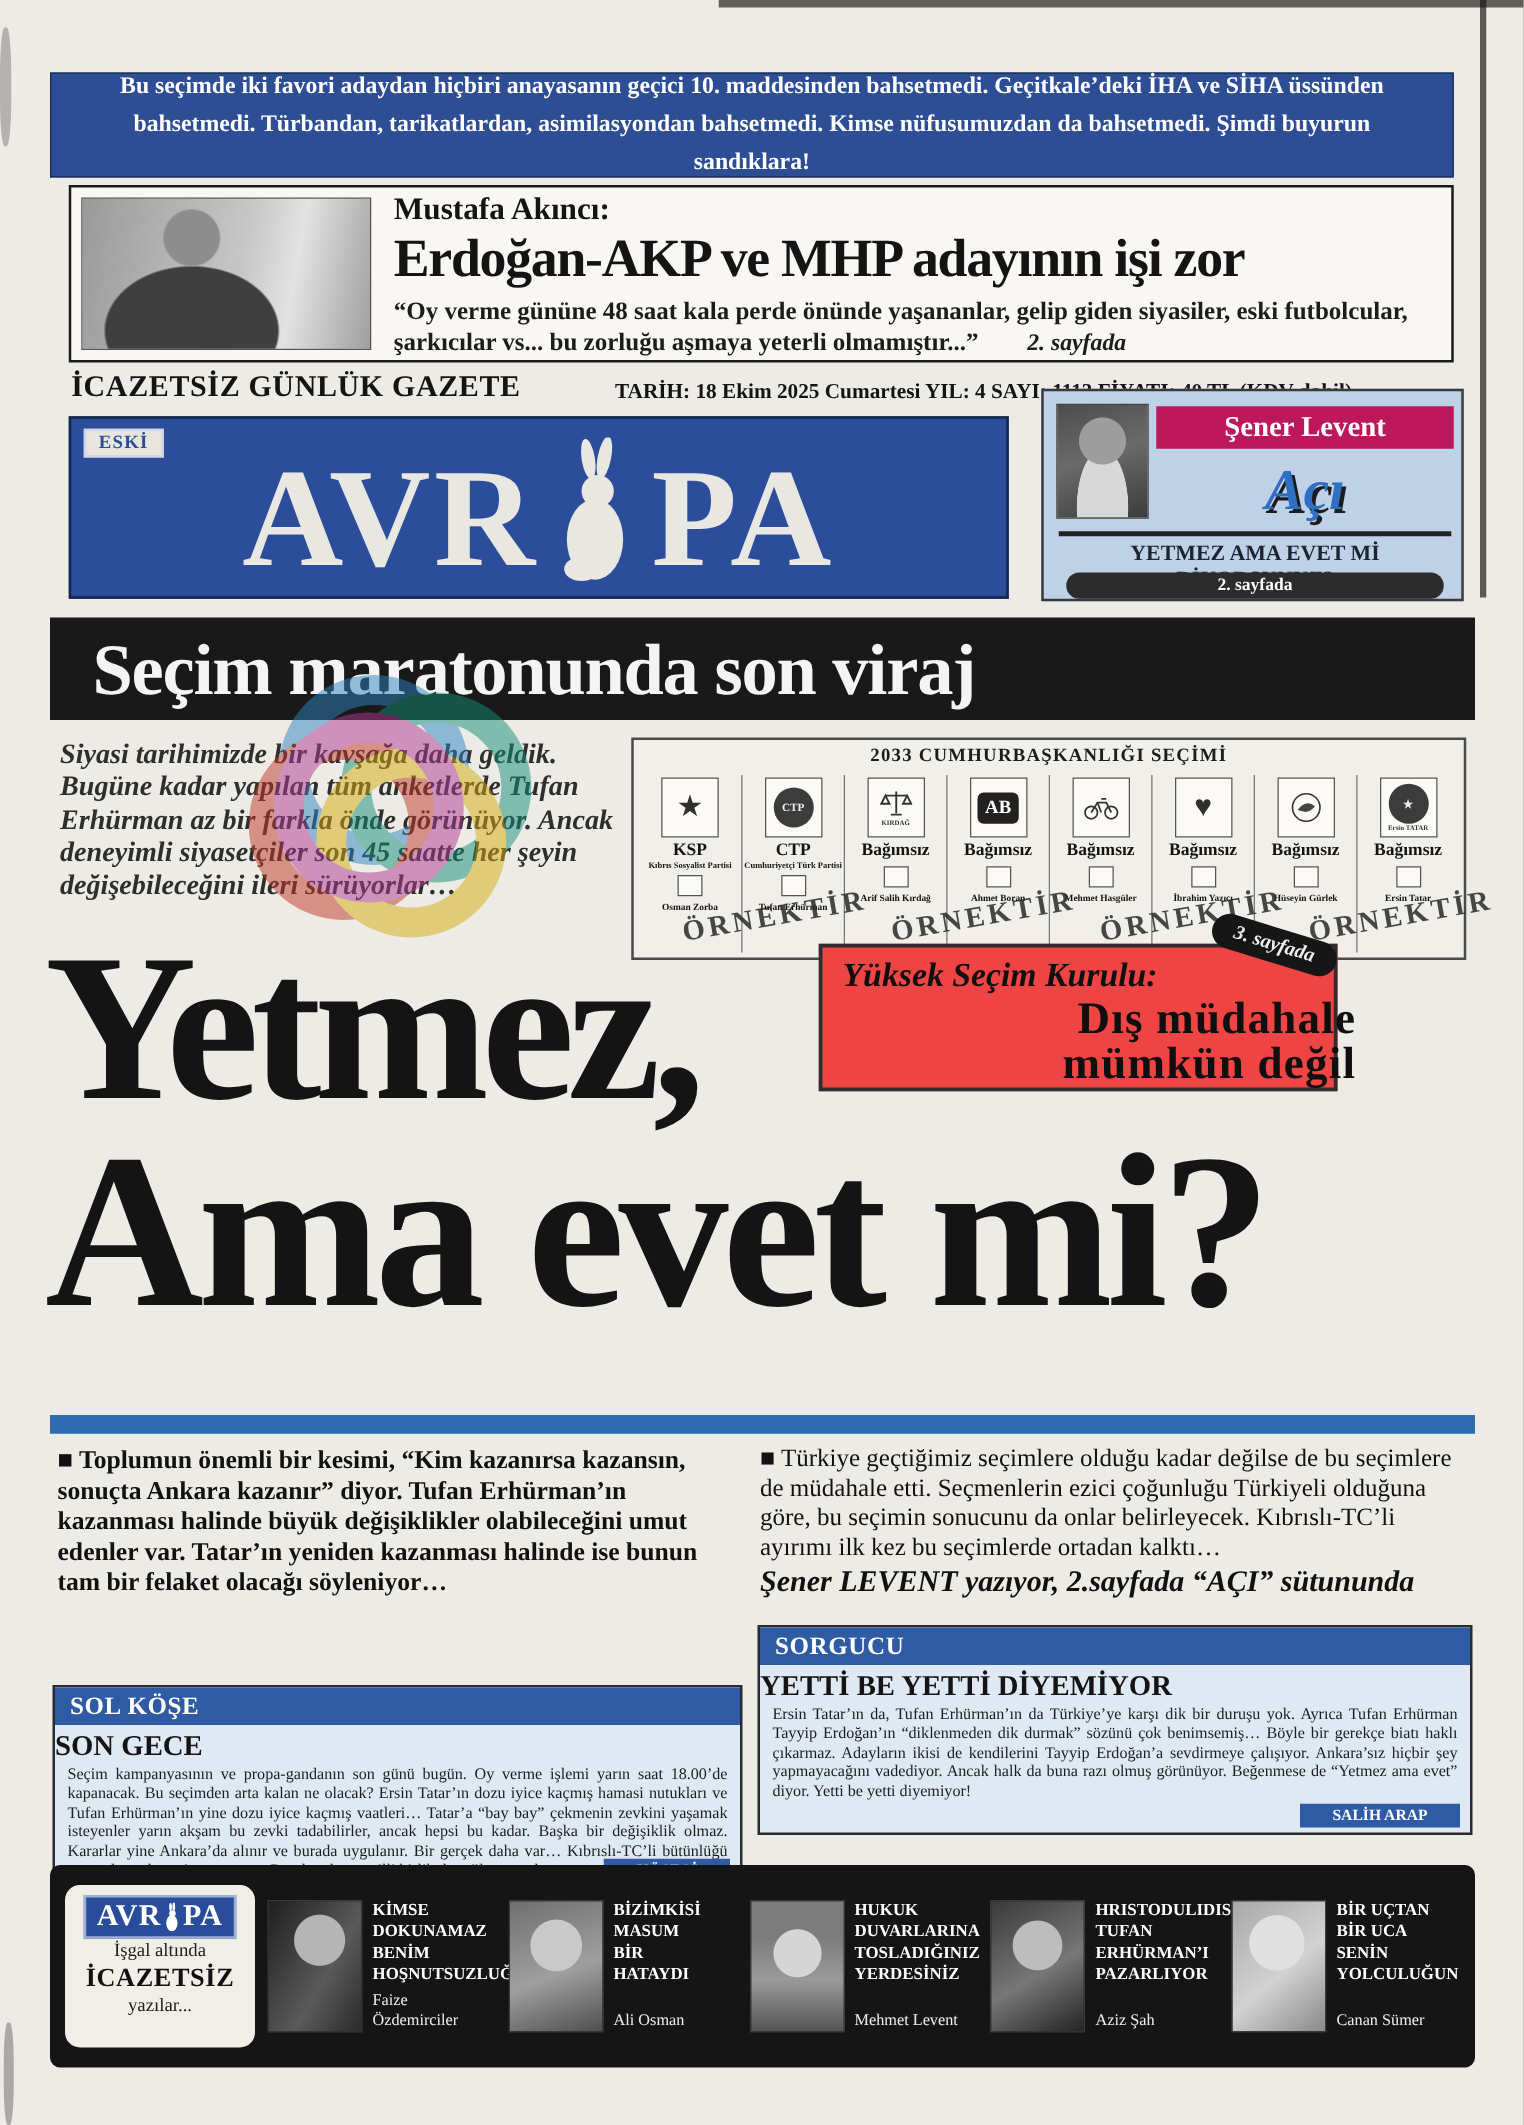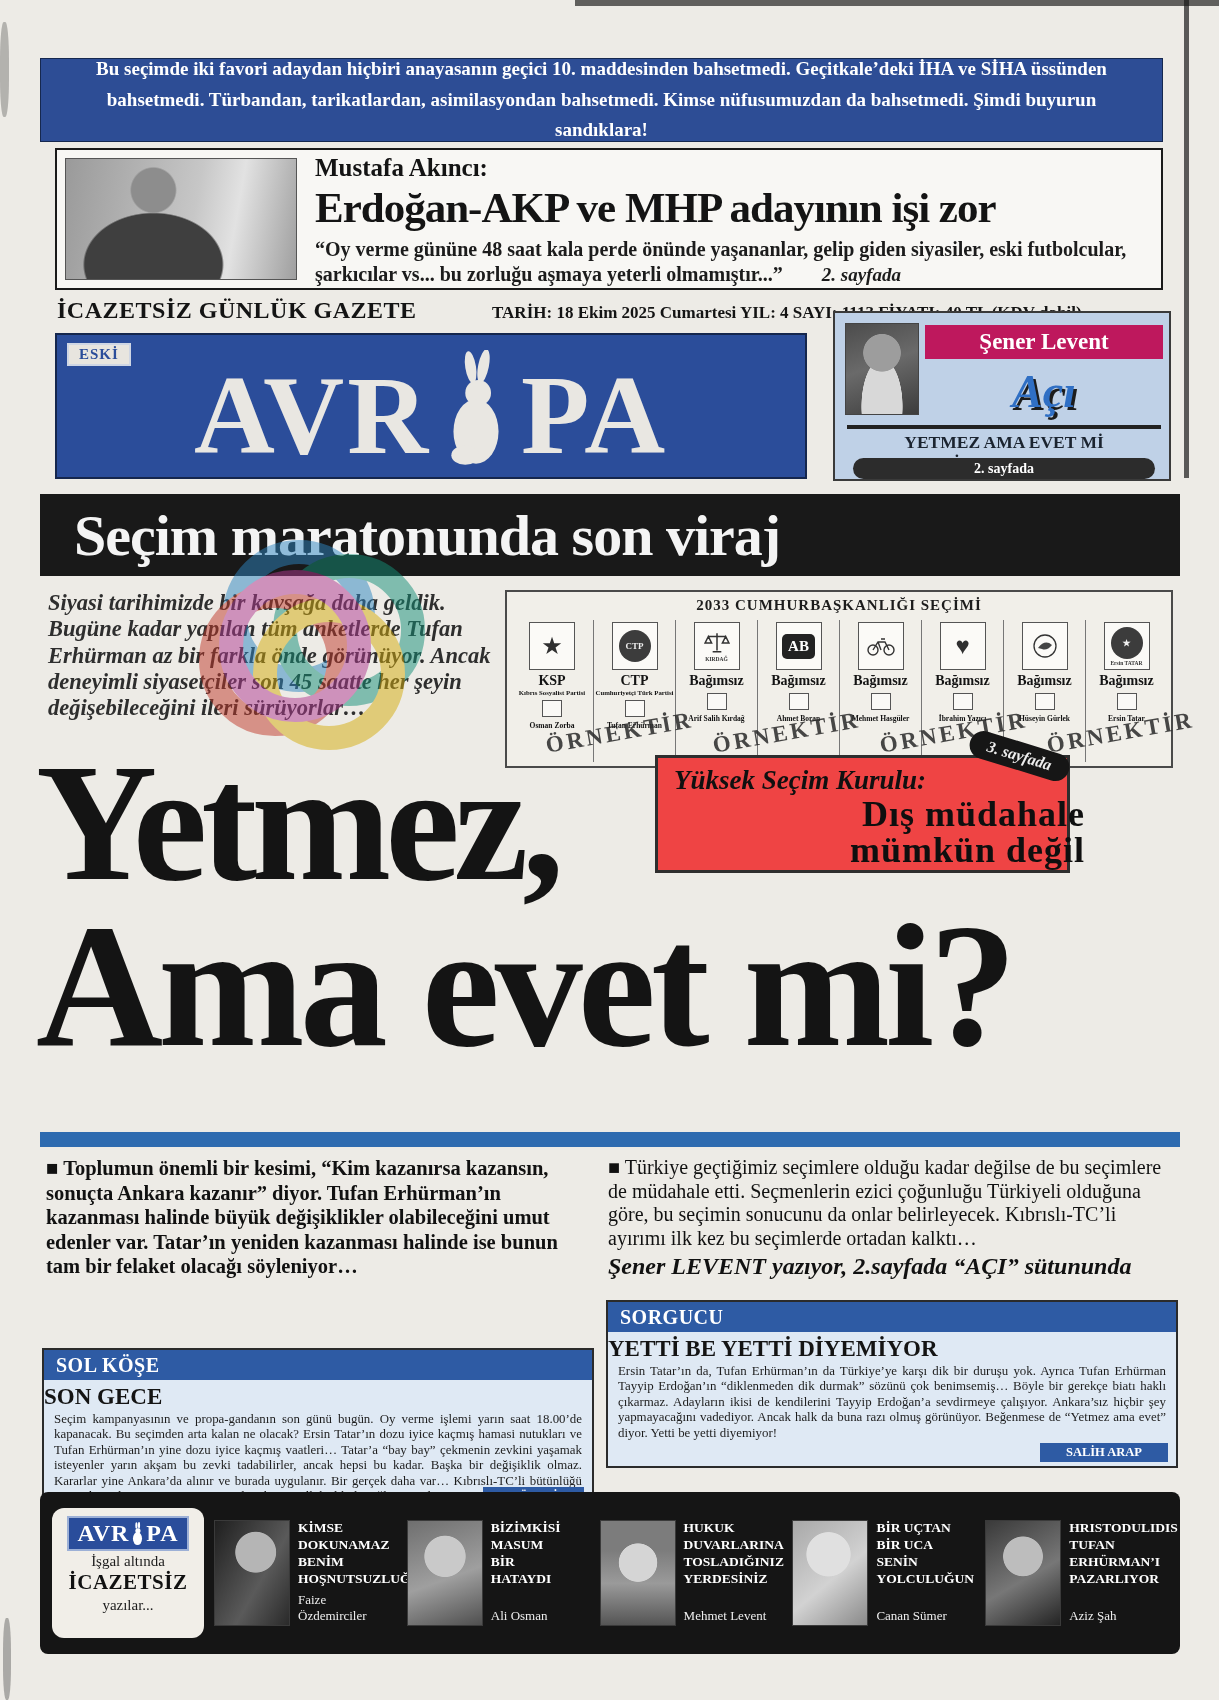--- a/index.html
+++ b/index.html
@@ -399,39 +399,39 @@
       <div class="fphoto fp3"></div>
       <div class="ftext">
         <div class="ftitle">HUKUK
 DUVARLARINA
 TOSLADIĞINIZ
 YERDESİNİZ</div>
         <div class="fname">Mehmet Levent</div>
       </div>
     </div>
     <div class="fcol">
+      <div class="fphoto fp4"></div>
+      <div class="ftext">
+        <div class="ftitle">HRISTODULIDIS
+TUFAN
+ERHÜRMAN’I
+PAZARLIYOR</div>
+        <div class="fname">Aziz Şah</div>
+      </div>
+    </div>
+    <div class="fcol">
       <div class="fphoto fp5"></div>
       <div class="ftext">
         <div class="ftitle">BİR UÇTAN
 BİR UCA
 SENİN
 YOLCULUĞUN</div>
         <div class="fname">Canan Sümer</div>
       </div>
     </div>
-    <div class="fcol">
-      <div class="fphoto fp4"></div>
-      <div class="ftext">
-        <div class="ftitle">HRISTODULIDIS
-TUFAN
-ERHÜRMAN’I
-PAZARLIYOR</div>
-        <div class="fname">Aziz Şah</div>
-      </div>
-    </div>
   </div>
 
   <div class="abs wm">
     <div class="wm-logo">
       <div class="wm-c wm-c1"></div>
         <div class="wm-c wm-c2"></div>
         <div class="wm-c wm-c3"></div>
       <div class="wm-c wm-c4"></div>
         <div class="wm-c wm-c5"></div>
     </div>

